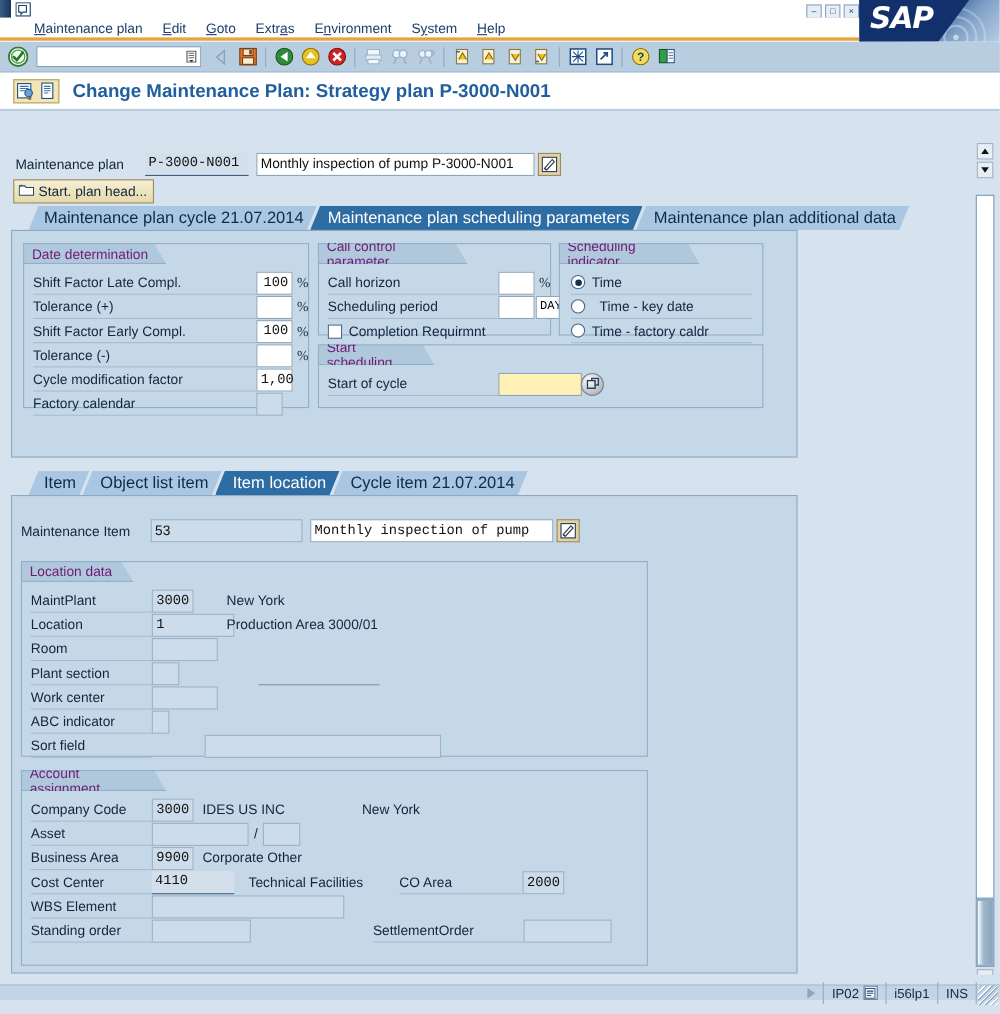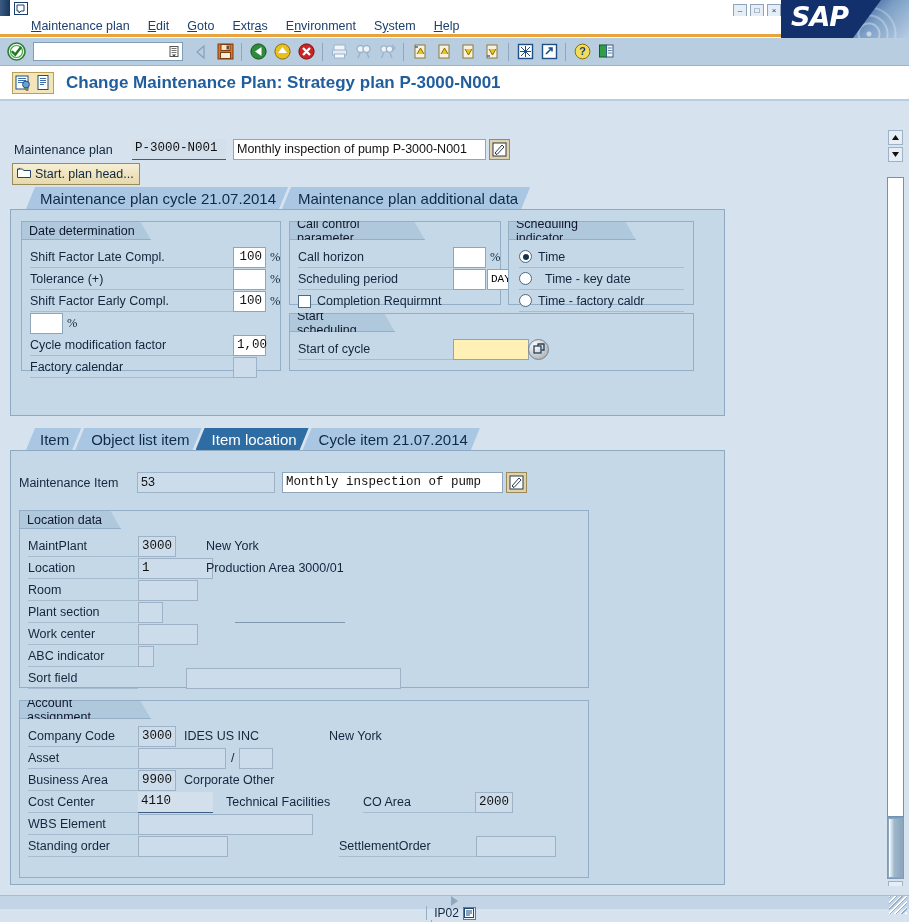--- a/index.html
+++ b/index.html
@@ -219,21 +219,21 @@
   .group {
     position: absolute;
     border: 1px solid #93aec6;
     background: #c5d8e8;
   }
   .group > .gtitle {
     position: absolute; left: -1px; top: -1px; height: 19px;
     background: #b0c8dc;
     border: 1px solid #93aec6;
     border-right: none;
-    font-size: 12.5px; color: #0f172a;
+    font-size: 12.5px; color: #701a75;
     padding: 0 16px 0 7px;
     display: flex; align-items: center;
     clip-path: polygon(0 0, calc(100% - 11px) 0, 100% 100%, 0 100%);
   }
 
   .field-row {
     position: absolute;
     display: flex; align-items: center;
     height: 22px;
   }
@@ -288,21 +288,20 @@
 
   
   .statusbar {
     position: absolute; left: 0; top: 886px; width: 909px; height: 36px;
     background: #d6e2ee;
   }
   .sb-inner {
     position:absolute; left:0; top: 9px; width: 909px; height: 14px;
     background:#c2d4e5; display:flex; align-items:center;
     border-top:1px solid #a8bccd;
-    flex-direction:column;
   }
   .sb-cell {
     height: 20px; display:flex; align-items:center; gap:4px;
     padding: 0 7px;
     font-size: 12px; color: #0e2a47;
     border-left: 1px solid #93aec6;
   }
   .sb-grip {
     position:absolute; right:2px; top:10px; width:18px; height:18px;
     background: repeating-linear-gradient(135deg, #ffffff 0 1px, #93aec6 1px 2px, transparent 2px 4px);
@@ -522,20 +521,23 @@
             <path d="M0.5 3 L3 0.5 L3 2" fill="#26456c"></path>
           </svg>
         </span>
         <span>Start. plan head...</span>
       </div>
 
       <div class="tabstrip" style="left:26px; top:84px;">
         <div class="tab first">
           <span>Maintenance plan cycle 21.07.2014</span>
         </div>
+        <div class="tab active">
+          <span>Maintenance plan scheduling parameters</span>
+        </div>
         <div class="tab">
           <span>Maintenance plan additional data</span>
         </div>
       </div>
       <div class="tab-panel" style="left:10px; top:106px; width:715px; height:207px;">
 
         <div class="group" style="left:10px; top:11px; width:260px; height:150px;">
           <div class="gtitle" style="width:130px;">Date determination</div>
 
           <div class="field-row" style="left:8px; top:24px;">
@@ -547,20 +549,21 @@
             <span class="field-label" style="width:203px">Tolerance (+)</span>
             <span class="inp" style="width:33px;text-align:right;"></span>
             <span class="unit">%</span>
           </div>
           <div class="field-row" style="left:8px; top:68px;">
             <span class="field-label" style="width:203px">Shift Factor Early Compl.</span>
             <span class="inp" style="width:33px;text-align:right;">100</span>
             <span class="unit">%</span>
           </div>
           <div class="field-row" style="left:8px; top:90px;">
+            <span class="field-label" style="width:203px">Tolerance (-)</span>
             <span class="inp" style="width:33px;text-align:right;"></span>
             <span class="unit">%</span>
           </div>
           <div class="field-row" style="left:8px; top:112px;">
             <span class="field-label" style="width:203px">Cycle modification factor</span>
             <span class="inp" style="width:33px;text-align:left;">1,00</span>
           </div>
           <div class="field-row" style="left:8px; top:134px;">
             <span class="field-label" style="width:203px">Factory calendar</span>
             <span class="inp ro" style="width:24px;"></span>

